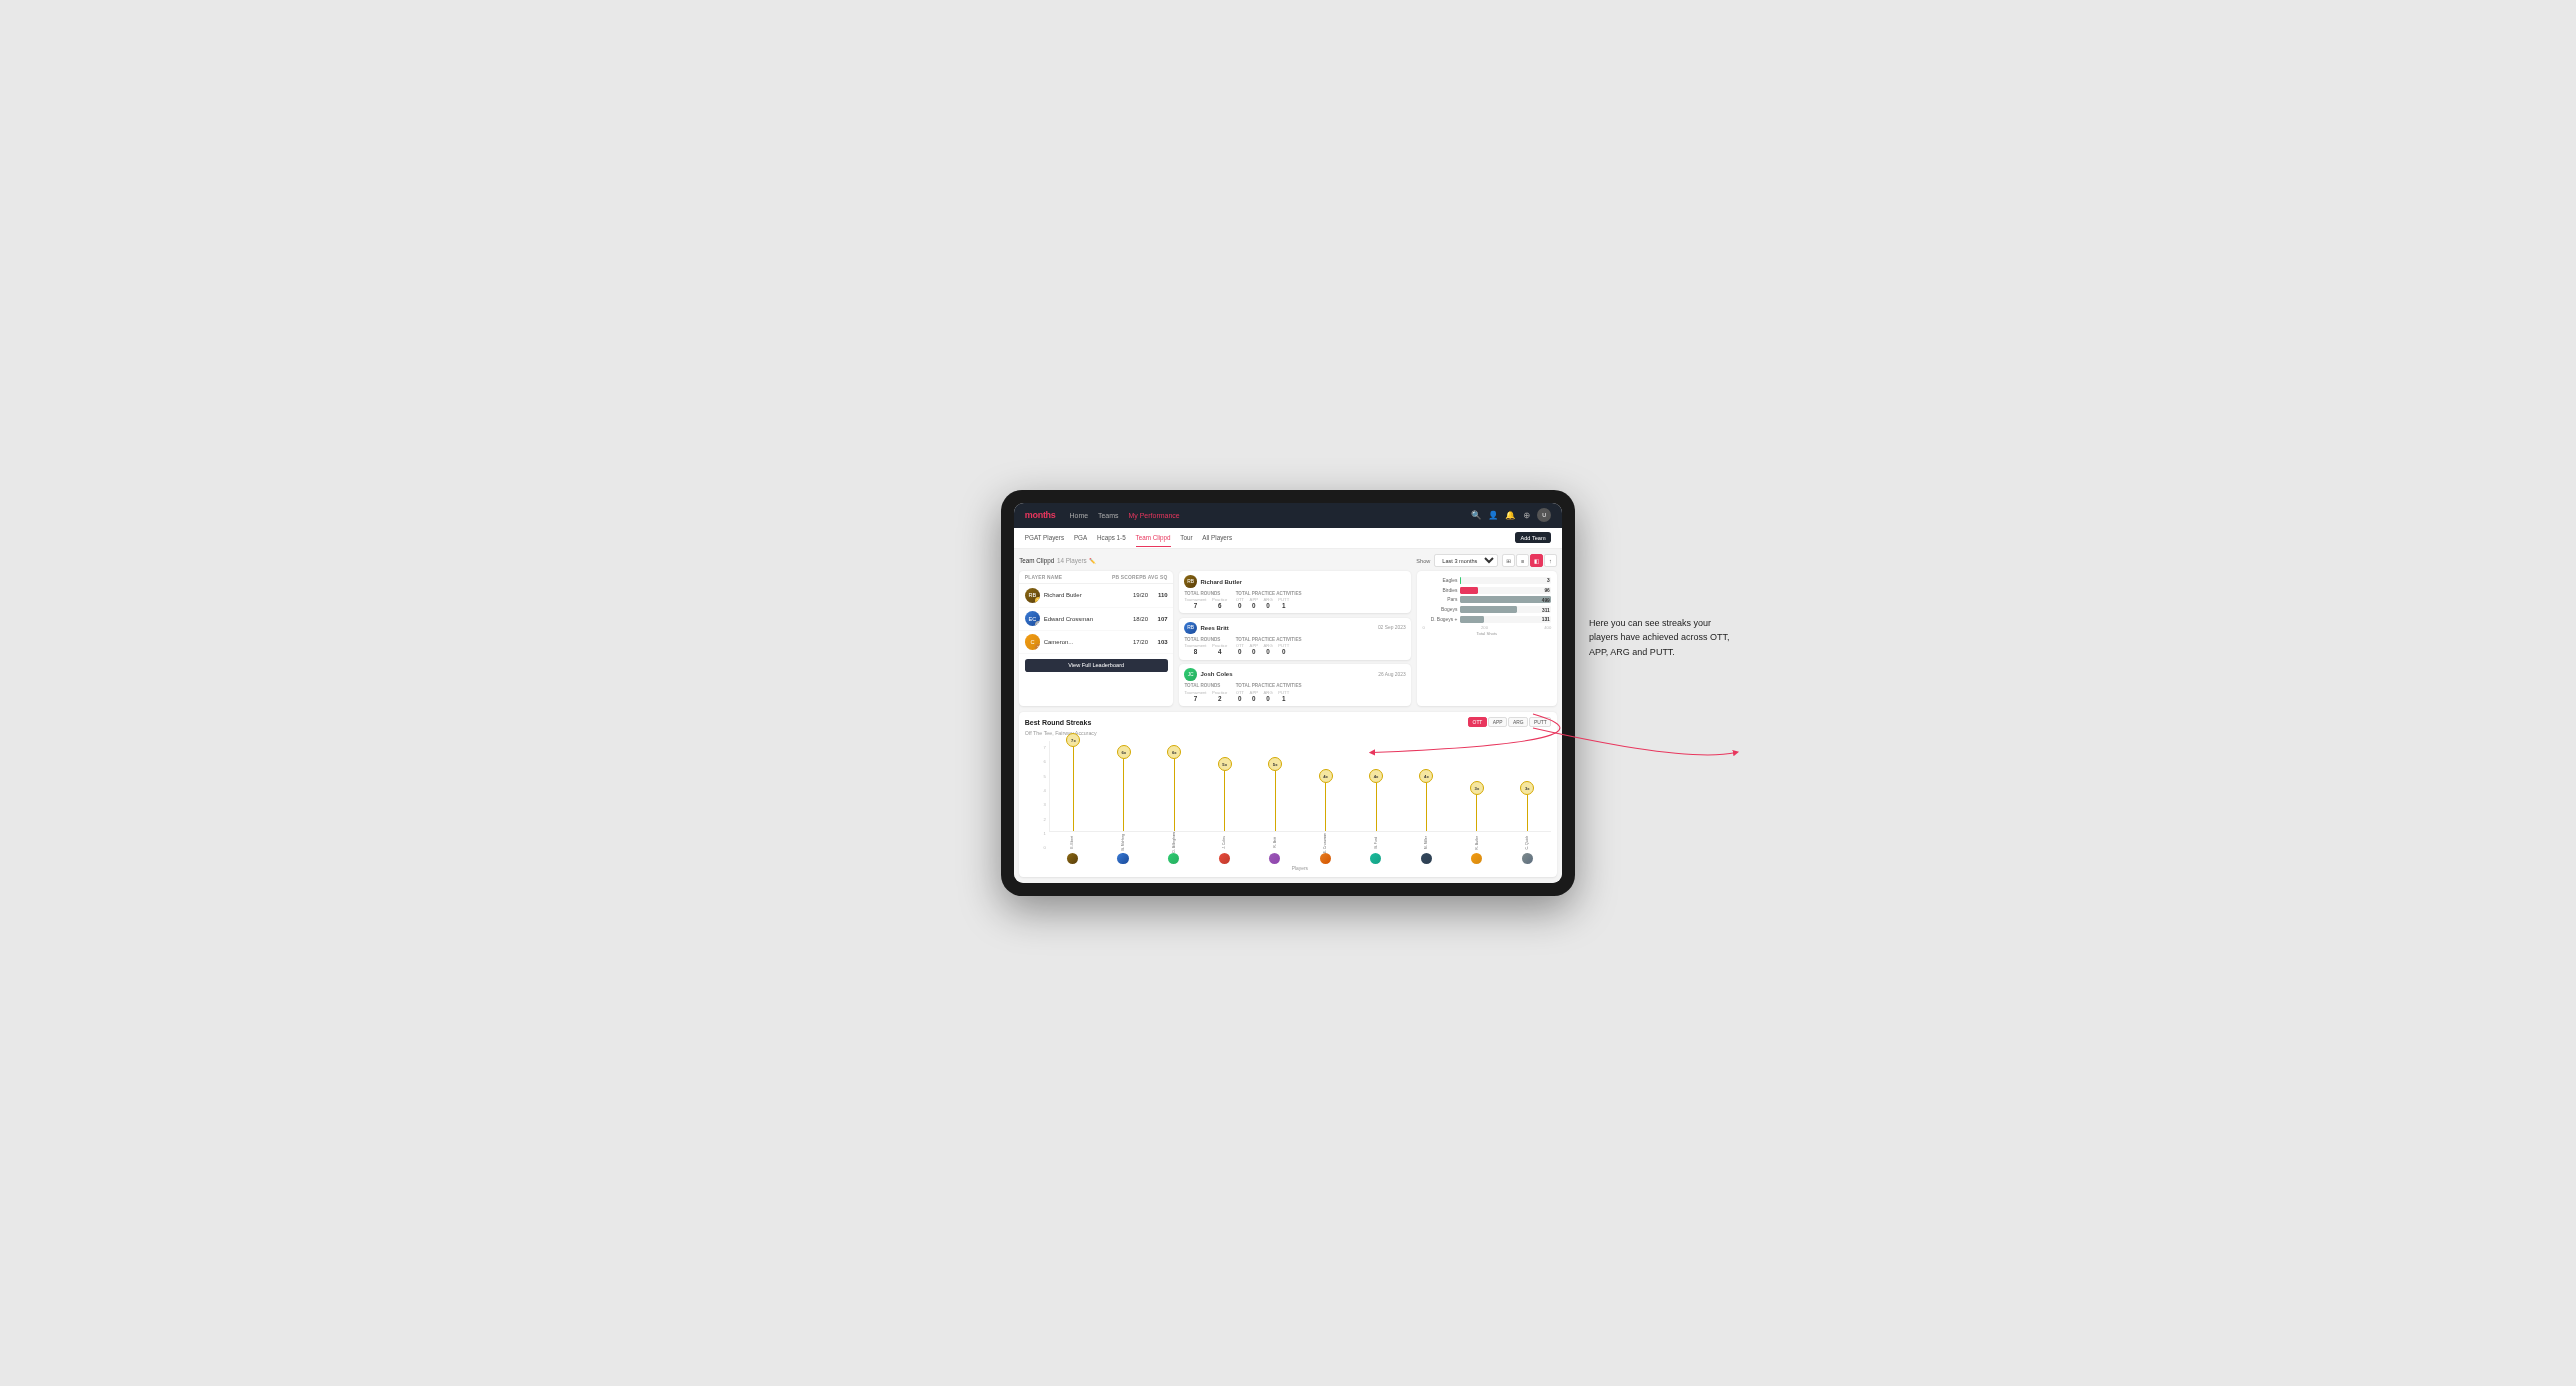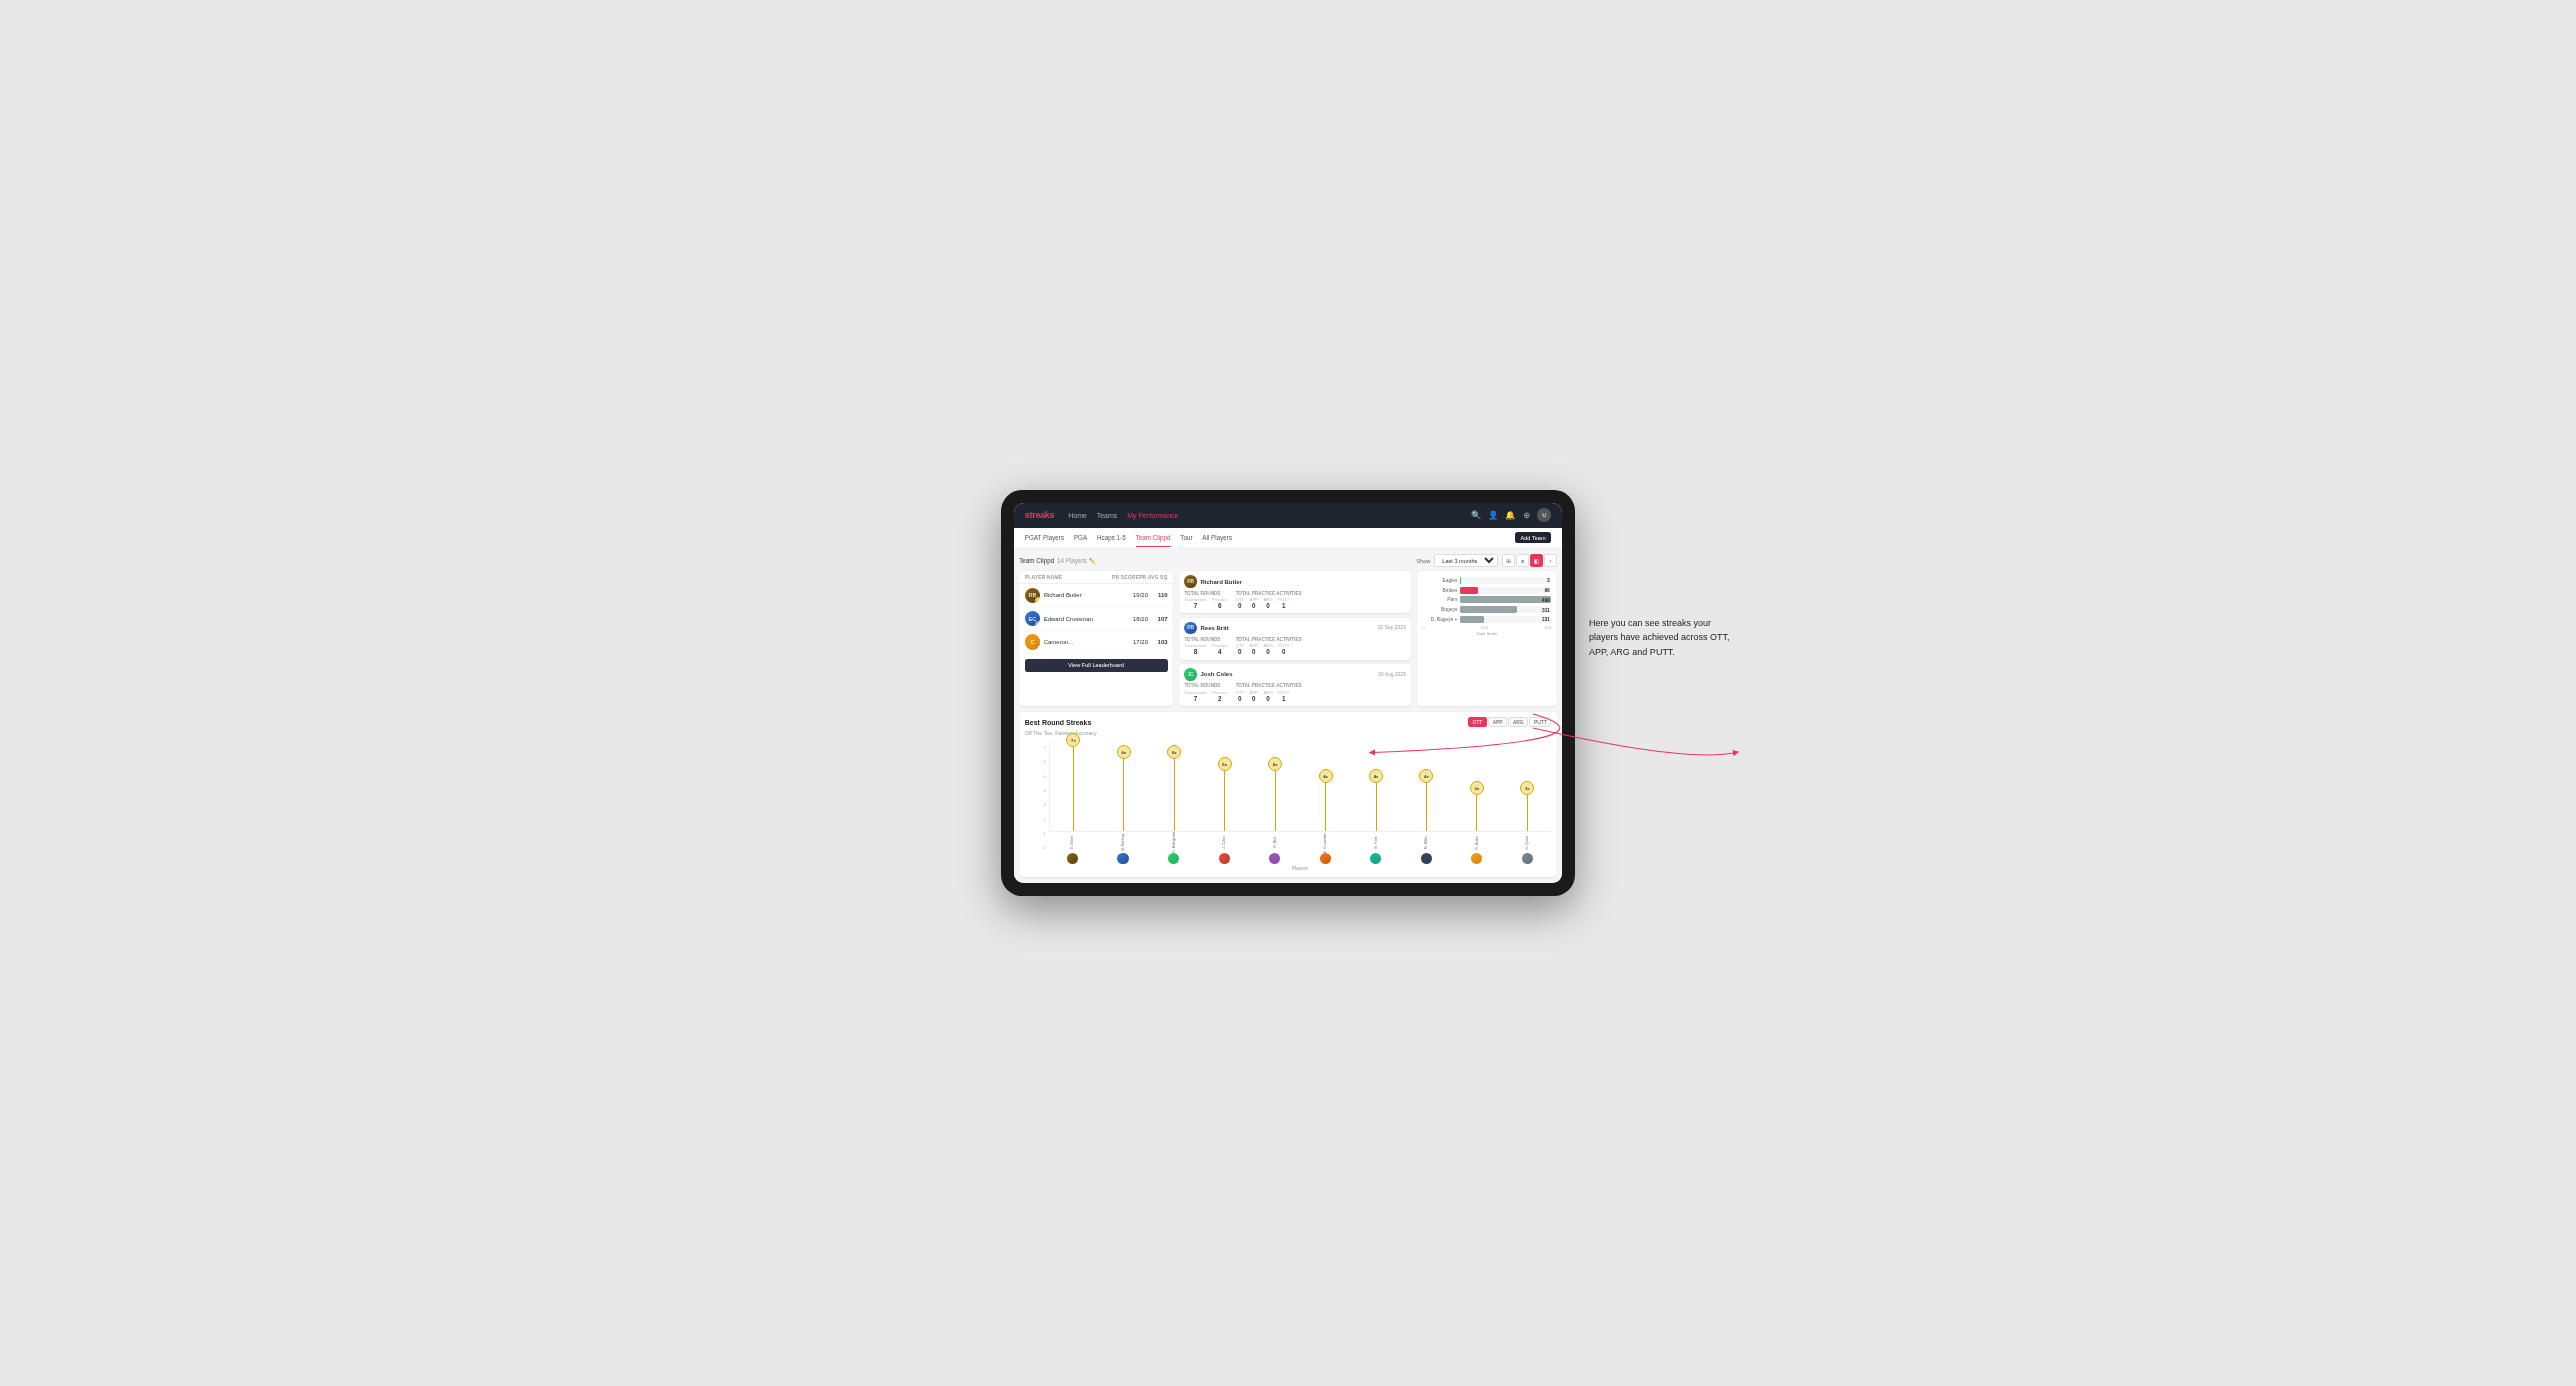--- a/index.html
+++ b/index.html
@@ -483,21 +483,21 @@
     }
   </style>
 </head>
 <body>
 
 <div class="tablet-outer" style="position:relative; display:inline-block;">
   <div class="tablet-frame">
     <div class="tablet-screen">
 
       <div class="nav-bar">
-        <div class="logo">streaks</div>
+        <div class="logo">months</div>
         <div class="nav-links">
           <span class="nav-link">Home</span>
           <span class="nav-link">Teams</span>
           <span class="nav-link active">My Performance</span>
         </div>
         <div class="nav-icons">
           <span class="nav-icon">🔍</span>
           <span class="nav-icon">👤</span>
           <span class="nav-icon">🔔</span>
           <span class="nav-icon">⊕</span>

